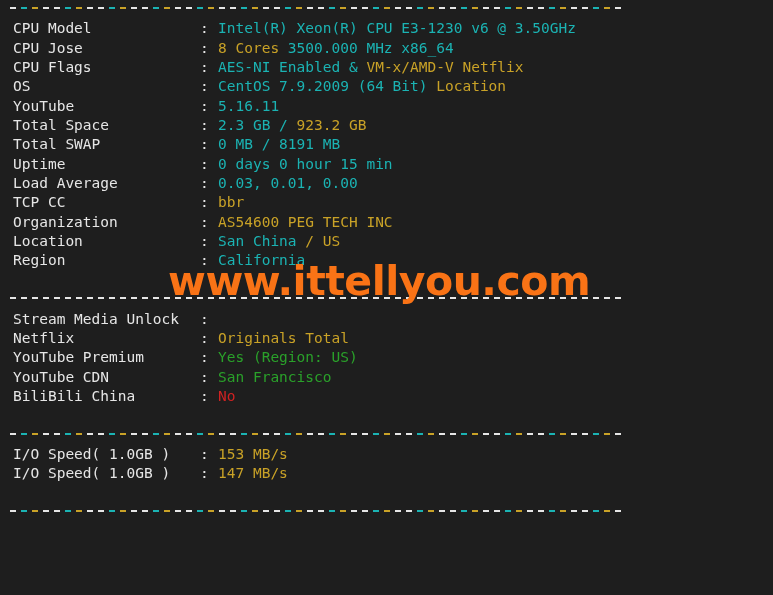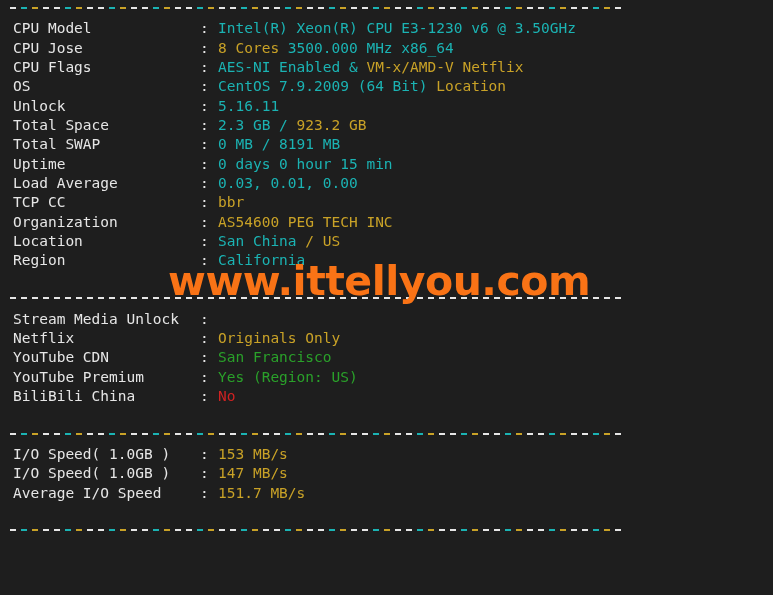--- a/index.html
+++ b/index.html
@@ -108,21 +108,21 @@
 
   <div class="row"><span class="label">CPU Model</span><span class="colon">:</span><span class="c-cyan">Intel(R) Xeon(R) CPU E3-1230 v6 @ 3.50GHz</span></div>
 
   <div class="row"><span class="label">CPU Jose</span><span class="colon">:</span><span class="c-orange">8 Cores</span><span class="c-cyan"> </span><span class="c-cyan">3500.000 MHz x86_64</span></div>
 
 
   <div class="row"><span class="label">CPU Flags</span><span class="colon">:</span><span class="c-cyan">AES-NI Enabled &amp;</span><span class="c-orange"> VM-x/AMD-V Netflix</span></div>
 
   <div class="row"><span class="label">OS</span><span class="colon">:</span><span class="c-cyan">CentOS 7.9.2009 (64 Bit)</span><span class="c-orange"> Location</span></div>
 
-  <div class="row"><span class="label">Unlock</span><span class="colon">:</span><span class="c-cyan">5.16.11</span></div>
+  <div class="row"><span class="label">YouTube</span><span class="colon">:</span><span class="c-cyan">5.16.11</span></div>
 
   <div class="row"><span class="label">Total Space</span><span class="colon">:</span><span class="c-cyan">2.3 GB</span><span class="c-cyan"> / </span><span class="c-orange">923.2 GB</span></div>
 
 
   <div class="row"><span class="label">Total SWAP</span><span class="colon">:</span><span class="c-cyan">0 MB / 8191 MB</span></div>
 
   <div class="row"><span class="label">Uptime</span><span class="colon">:</span><span class="c-cyan">0 days 0 hour 15 min</span></div>
 
   <div class="row"><span class="label">Load Average</span><span class="colon">:</span><span class="c-cyan">0.03, 0.01, 0.00</span></div>
 
@@ -135,40 +135,39 @@
   <div class="row"><span class="label">Region</span><span class="colon">:</span><span class="c-cyan">California</span></div>
 
   <div class="blank"></div>
 
   <div class="sep plain">
       <div class="bar"></div>
     </div>
 
   <div class="row"><span class="label">Stream Media Unlock</span><span class="colon">:</span><span class="c-cyan"></span></div>
 
-  <div class="row"><span class="label">Netflix</span><span class="colon">:</span><span class="c-orange">Originals Only</span></div>
+  <div class="row"><span class="label">Netflix</span><span class="colon">:</span><span class="c-orange">Originals Total</span></div>
+
+  <div class="row"><span class="label">YouTube Premium</span><span class="colon">:</span><span class="c-green">Yes (Region: US)</span></div>
 
   <div class="row"><span class="label">YouTube CDN</span><span class="colon">:</span><span class="c-green">San Francisco</span></div>
-
-  <div class="row"><span class="label">YouTube Premium</span><span class="colon">:</span><span class="c-green">Yes (Region: US)</span></div>
 
   <div class="row"><span class="label">BiliBili China</span><span class="colon">:</span><span class="c-red">No</span></div>
 
   <div class="blank"></div>
 
   <div class="sep">
       <div class="bar"></div>
     </div>
 
 
   <div class="row"><span class="label">I/O Speed( 1.0GB )</span><span class="colon">:</span><span class="c-orange">153 MB/s</span></div>
 
   <div class="row"><span class="label">I/O Speed( 1.0GB )</span><span class="colon">:</span><span class="c-orange">147 MB/s</span></div>
 
-  <div class="row"><span class="label">Average I/O Speed</span><span class="colon">:</span><span class="c-orange">151.7 MB/s</span></div>
 
   <div class="blank"></div>
 
   <div class="sep">
       <div class="bar"></div>
     </div>
 
   <div id="watermark">www.ittellyou.com</div>
 
 </div>

